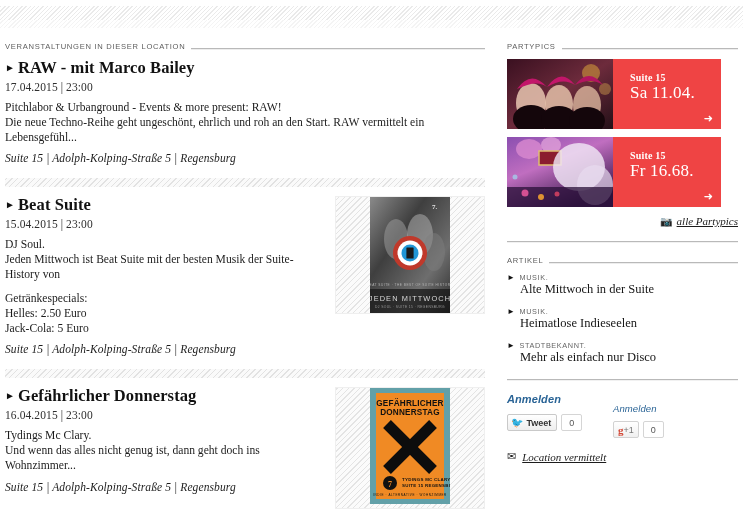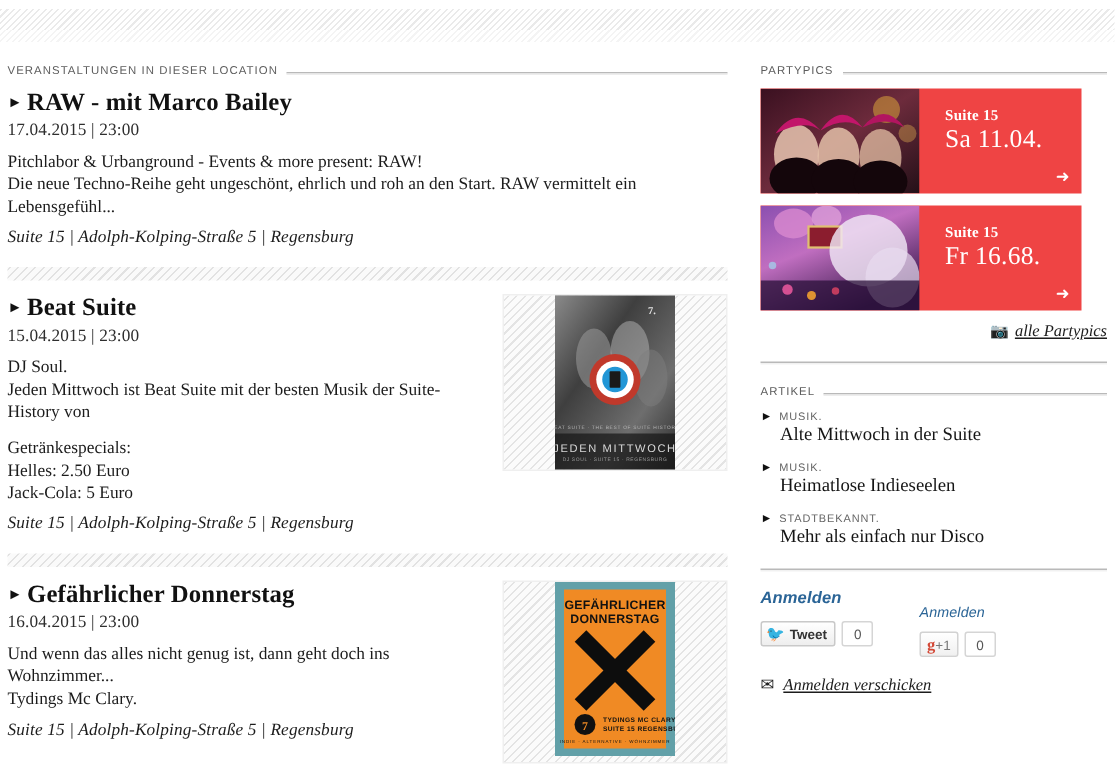--- a/index.html
+++ b/index.html
@@ -372,22 +372,22 @@
     <div class="divider"></div>
 
     <div class="event">
       <div class="event-inner">
         <div class="event-text">
           <div class="evt-title">
             <span class="tri">►</span><span>Gefährlicher Donnerstag</span>
           </div>
           <div class="evt-date">16.04.2015 | 23:00</div>
           <div class="evt-desc">
+            <p>Tydings Mc Clary.</p>
             <p>Und wenn das alles nicht genug ist, dann geht doch ins Wohnzimmer...</p>
-            <p>Tydings Mc Clary.</p>
           </div>
           <div class="evt-loc">Suite 15 | Adolph-Kolping-Straße 5 | Regensburg</div>
         </div>
         <div class="thumb-box tall">
 
           <svg class="thumb-img" viewBox="0 0 80 116">
             <rect width="80" height="116" fill="#62a0a8"></rect>
             <rect x="6" y="5" width="68" height="106" fill="#f08a24"></rect>
             <text x="40" y="18" font-family="Liberation Sans, sans-serif" font-size="8.2" font-weight="bold" fill="#111" text-anchor="middle" letter-spacing=".2">GEFÄHRLICHER</text>
             <text x="40" y="27" font-family="Liberation Sans, sans-serif" font-size="8.2" font-weight="bold" fill="#111" text-anchor="middle" letter-spacing=".2">DONNERSTAG</text>
@@ -525,17 +525,17 @@
             <span class="gp-g">g</span>
               <span>+1</span>
           </span>
           <span class="count-box">0</span>
         </div>
       </div>
     </div>
 
     <div class="send-row">
       <span class="env-icon">✉</span>
-        <a href="#">Anmelden verschicken</a>
+        <a href="#">Location vermittelt</a>
     </div>
 
   </div>
 </div>
 
 </body></html>

